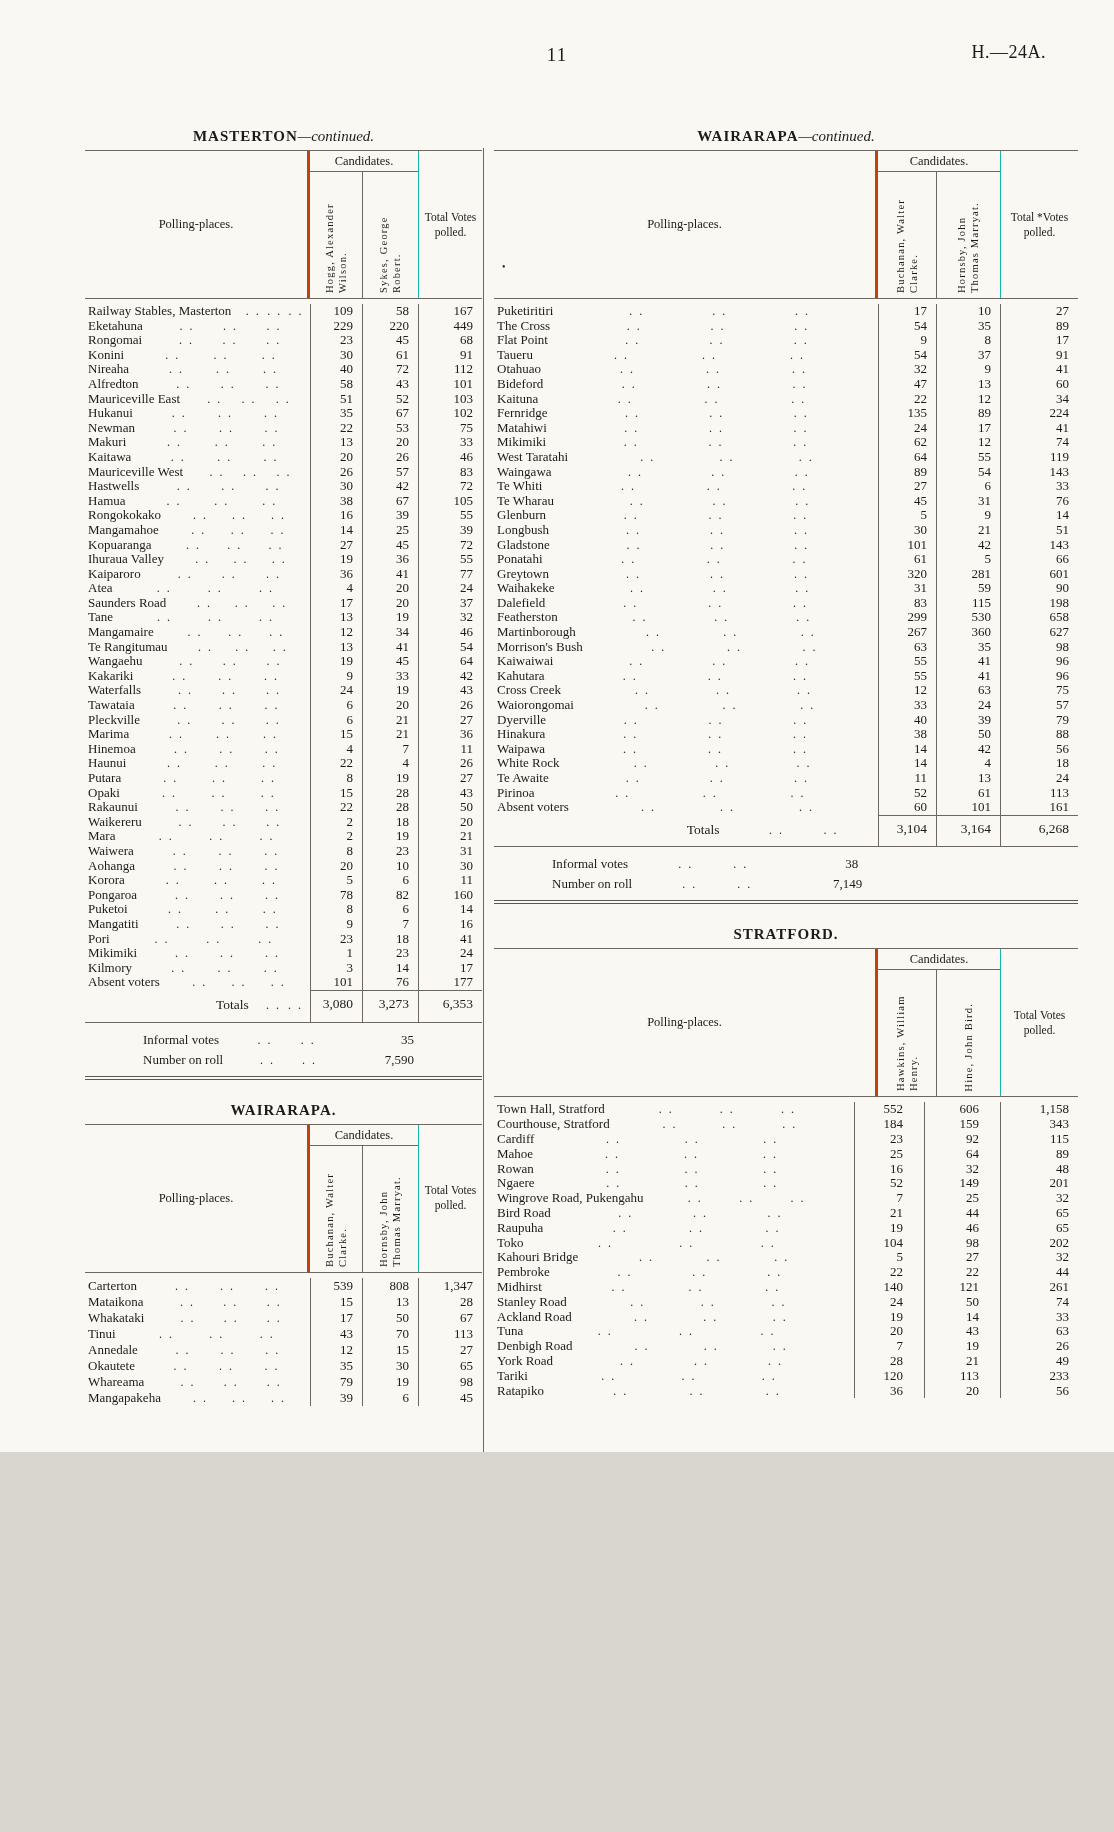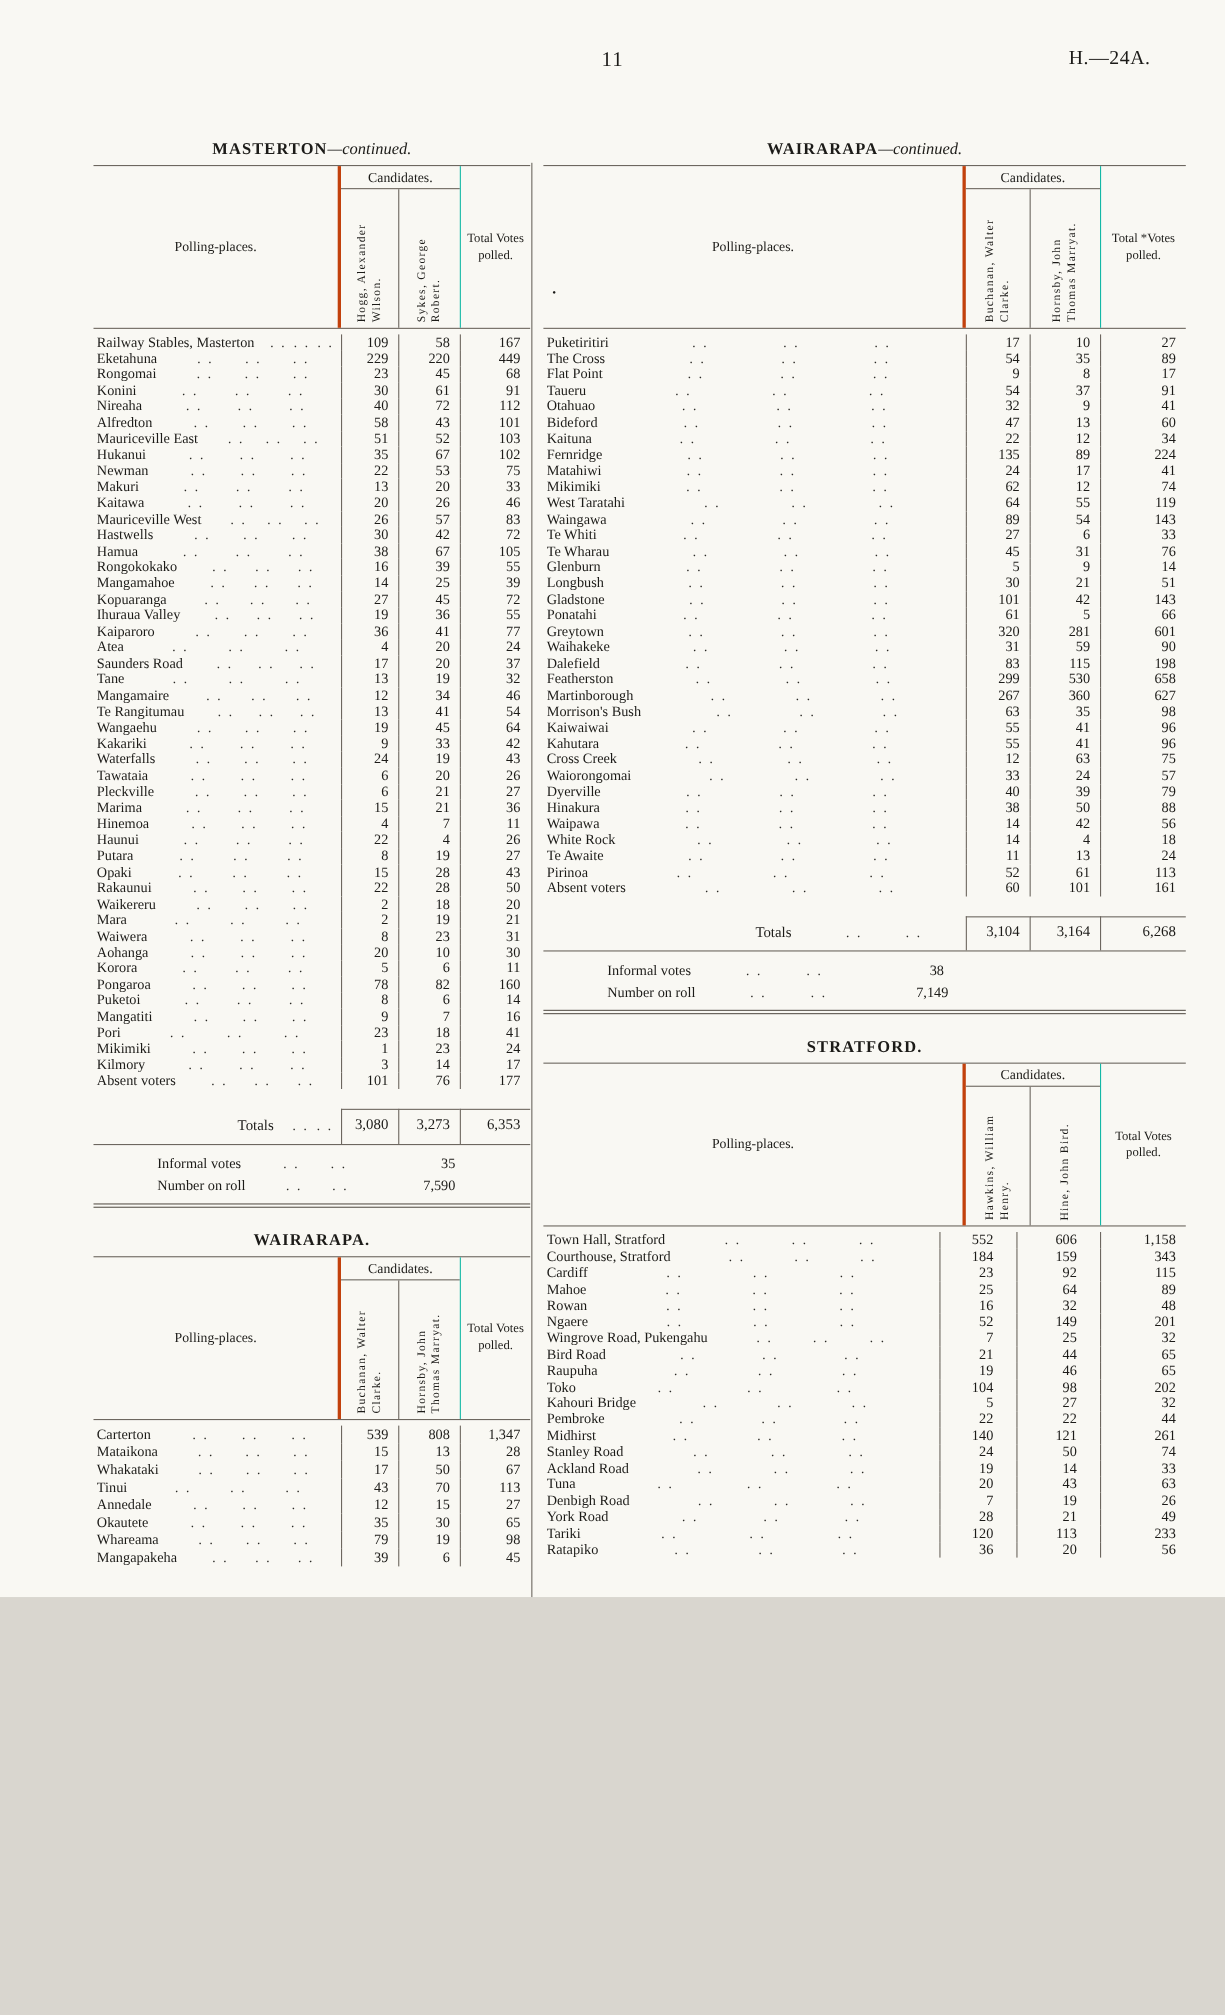--- a/index.html
+++ b/index.html
@@ -60,21 +60,21 @@
   .pname { white-space:nowrap; padding-right:8px; }
   .leaders { flex:1; display:flex; justify-content:space-evenly; min-width:0;
     overflow:hidden; }
   .leaders i { font-style:normal; letter-spacing:2px; color:#2a2925; font-size:12px; }
   .cell.num { border-left:1px solid #6d675f; text-align:right; padding-right:9px;
     flex:none; }
   .cell.n1 { width:var(--n1); }
   .cell.n2 { width:var(--n2); }
   .cell.nt { width:var(--nt); }
 
-  .trow.totals { margin-top:18px; font-size:13.5px; }
+  .trow.totals { margin-top:0; font-size:13.5px; }
   .tname { padding-left:33% !important; }
   .tlabel { padding-right:10px; }
   .tnum { border-top:1px solid #6d675f; padding-top:6px; padding-bottom:10px; }
   .trow.totals .cell.name { align-items:center; }
 
   .subrule { border-top:1px solid #6d675f; }
   .info-block { padding:7px 0 6px; }
   .info-row { display:flex; align-items:baseline; font-size:13px; line-height:19px;
     padding-left:58px; }
   .ilabel { white-space:nowrap; padding-right:10px; }

